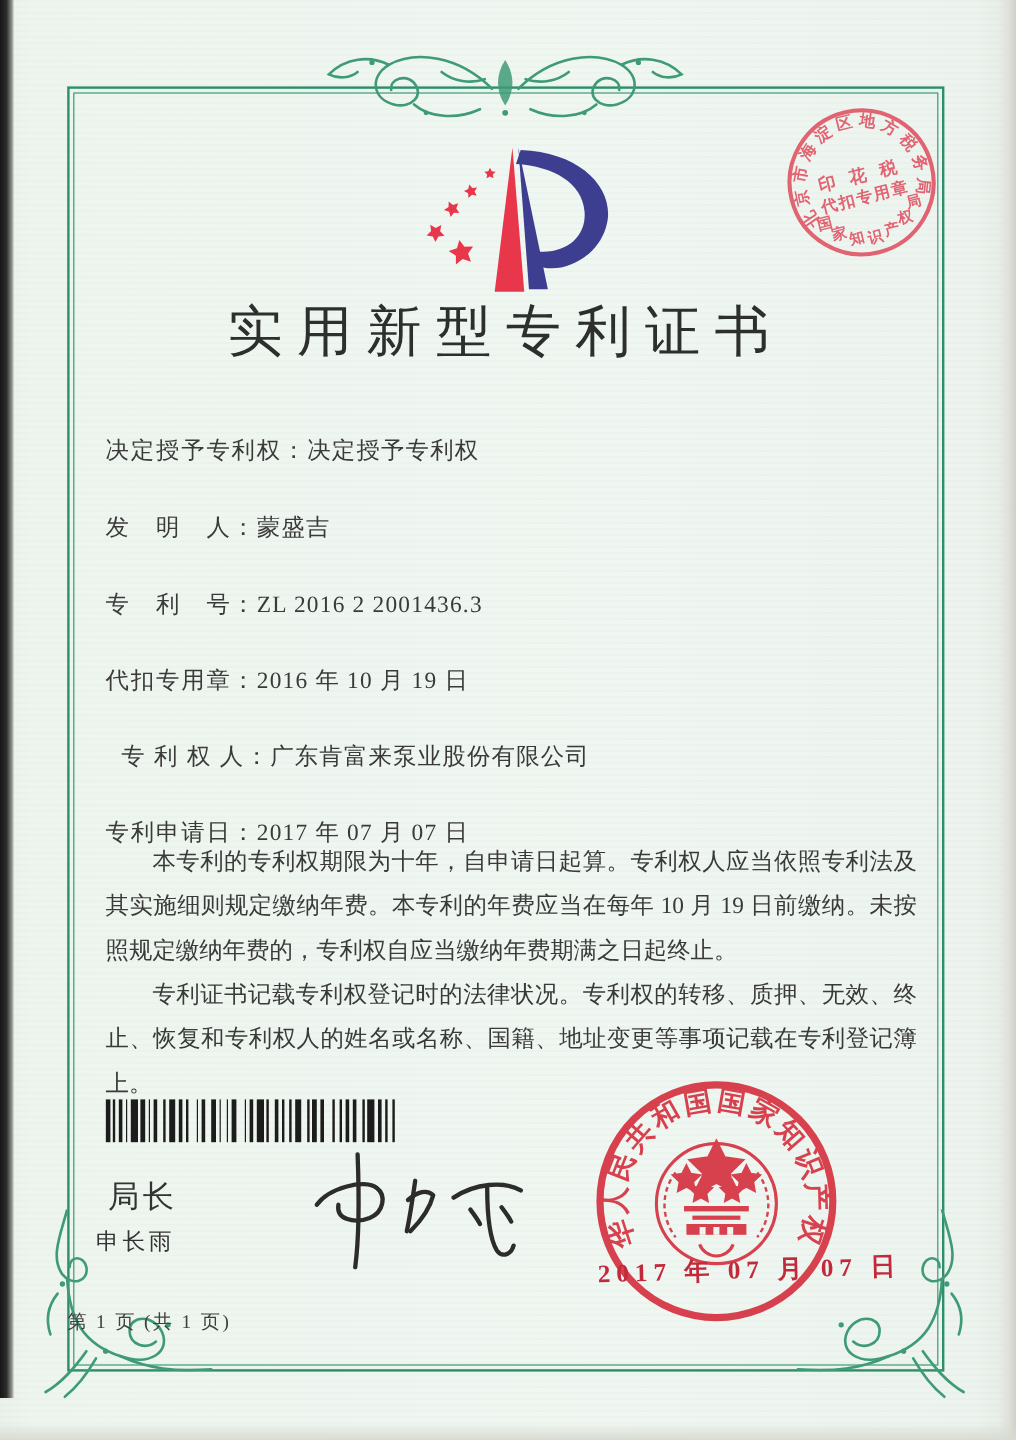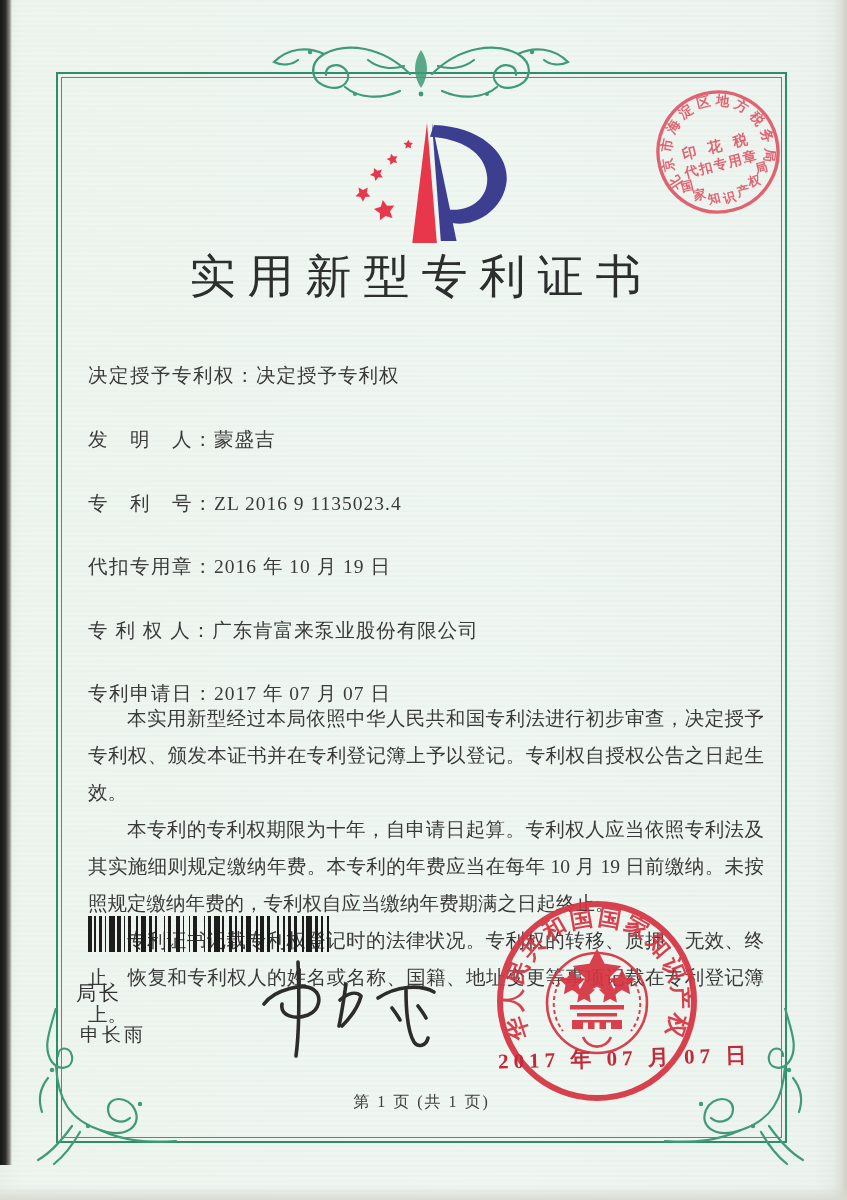--- a/index.html
+++ b/index.html
@@ -45,43 +45,43 @@
 
   .doc-title{
     position:absolute;left:56px;top:246px;width:731px;text-align:center;
     font-size:46px;font-weight:normal;color:#2c2f2e;letter-spacing:12px;
   }
 
   .fields{position:absolute;left:88px;top:362px;width:680px;}
   .field-row{position:absolute;left:0;font-size:19.5px;color:#3a3a3a;white-space:nowrap;}
   .field-row .lbl{letter-spacing:1.5px;}
   .field-row .val{letter-spacing:1px;}
-  #fr0{top:0;} #fr1{top:64px;} #fr2{top:128px;} #fr3{top:191px;} #fr4{top:255px;} #fr5{top:318px;}
+  #fr0{top:0;} #fr1{top:64px;} #fr2{top:128px;} #fr3{top:191px;} #fr4{top:255px;margin-left:13px;} #fr5{top:318px;}
 
   .body-text{
     position:absolute;left:88px;top:700px;width:676px;color:#3a3a3a;
     font-size:19.5px;line-height:37px;text-align:justify;
   }
   .body-text p{margin:0;text-indent:2em;}
 
   #barcode{position:absolute;left:88px;top:916px;width:320px;height:36px;overflow:hidden;}
   #barcode .bar{position:absolute;top:0;height:36px;background:#1c1c1c;}
 
-  .sig-title{position:absolute;left:76px;top:980px;font-size:20px;color:#333;letter-spacing:3px;}
+  .sig-title{position:absolute;left:90px;top:980px;font-size:26px;color:#333;letter-spacing:3px;}
   .sig-name{position:absolute;left:80px;top:1022px;font-size:19px;color:#333;letter-spacing:3px;font-family:Liberation Mono, monospace;}
   #signature{position:absolute;left:218px;top:948px;width:230px;height:120px;}
 
   #office-seal{position:absolute;left:462px;top:866px;width:270px;height:270px;opacity:.93;}
   .seal-date{
     position:absolute;left:498px;top:1044px;width:270px;font-size:21px;color:#c2293a;
     letter-spacing:5px;transform:rotate(-1.5deg);font-weight:bold;white-space:nowrap;
   }
 
   .footer-page{
-    position:absolute;left:56px;top:1092px;width:731px;text-align:center;
+    position:absolute;left:56px;top:1092px;width:731px;
     font-size:16px;color:#3f3f3f;letter-spacing:2px;
   }
 </style>
 </head>
 <body>
 
 <div class="paper">
 
   <div class="frame">
     <div class="frame-inner"></div>
@@ -177,35 +177,34 @@
   <div class="doc-title">实用新型专利证书</div>
 
   <div class="fields">
     <div class="field-row" id="fr0">
       <span class="lbl">决定授予专利权：</span><span class="val">决定授予专利权</span>
     </div>
     <div class="field-row" id="fr1">
       <span class="lbl">发　明　人：</span><span class="val">蒙盛吉</span>
     </div>
     <div class="field-row" id="fr2">
-      <span class="lbl">专　利　号：</span><span class="val">ZL 2016 9 1135023.4</span>
+      <span class="lbl">专　利　号：</span><span class="val">ZL 2016 2 2001436.3</span>
     </div>
     <div class="field-row" id="fr3">
       <span class="lbl">代扣专用章：</span><span class="val">2016 年 10 月 19 日</span>
     </div>
     <div class="field-row" id="fr4">
       <span class="lbl">专 利 权 人：</span><span class="val">广东肯富来泵业股份有限公司</span>
     </div>
     <div class="field-row" id="fr5">
       <span class="lbl">专利申请日：</span><span class="val">2017 年 07 月 07 日</span>
     </div>
   </div>
 
   <div class="body-text">
-    <p>本实用新型经过本局依照中华人民共和国专利法进行初步审查，决定授予专利权、颁发本证书并在专利登记簿上予以登记。专利权自授权公告之日起生效。</p>
     <p>本专利的专利权期限为十年，自申请日起算。专利权人应当依照专利法及其实施细则规定缴纳年费。本专利的年费应当在每年 10 月 19 日前缴纳。未按照规定缴纳年费的，专利权自应当缴纳年费期满之日起终止。</p>
     <p>专利证书记载专利权登记时的法律状况。专利权的转移、质押、无效、终止、恢复和专利权人的姓名或名称、国籍、地址变更等事项记载在专利登记簿上。</p>
   </div>
 
   <div id="barcode">
       <div class="bar" style="left: 0px; width: 3.6px;"></div>
       <div class="bar" style="left: 6.3px; width: 1.5px;"></div>
       <div class="bar" style="left: 10.5px; width: 3.6px;"></div>
       <div class="bar" style="left: 16.8px; width: 1.5px;"></div>
       <div class="bar" style="left: 21px; width: 5.7px;"></div>

